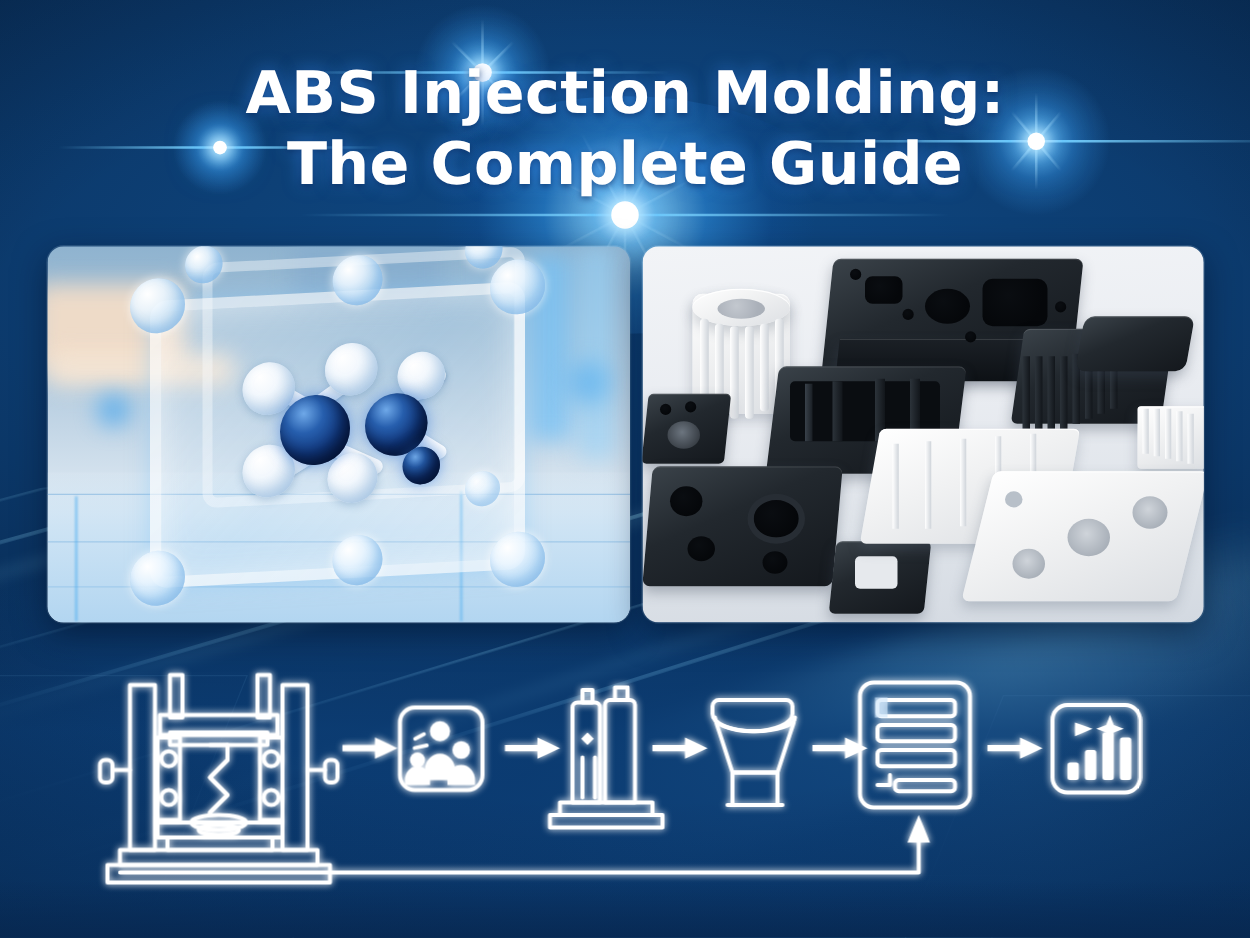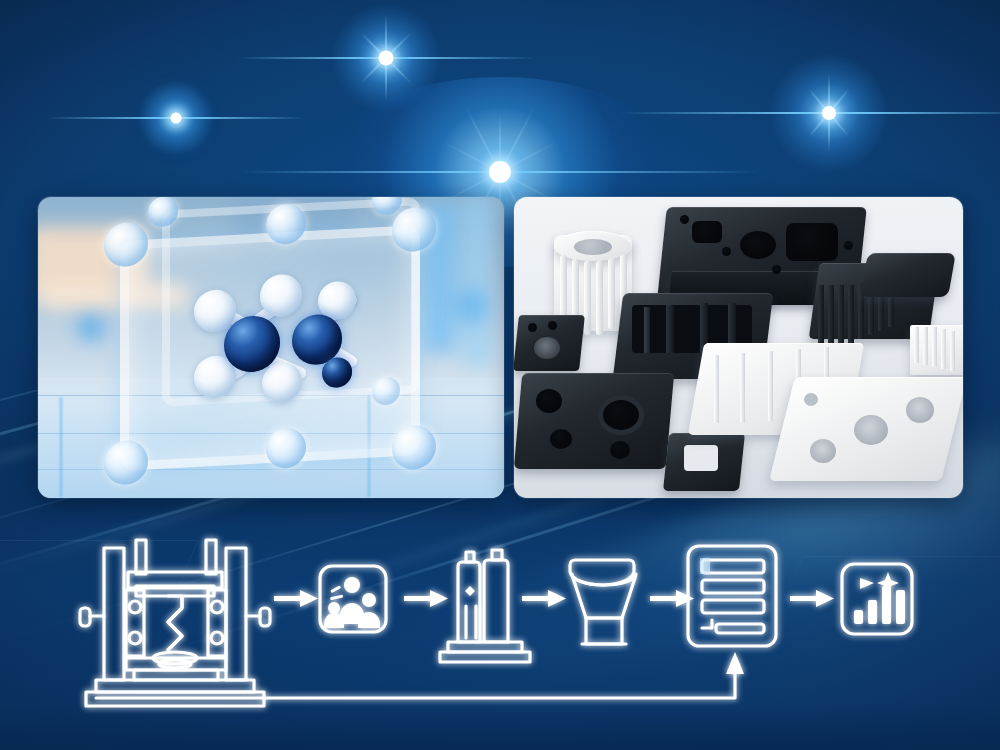--- a/index.html
+++ b/index.html
@@ -225,20 +225,24 @@
   <div class="flare" style="left:500px; top:172px;">
     <div class="hbar" style="width:520px; opacity:.9;"></div>
     <div class="ray" style="height:120px; transform:translate(-50%,-50%) rotate(0deg); opacity:.6;"></div>
     <div class="ray" style="height:150px; transform:translate(-50%,-50%) rotate(28deg); opacity:.5;"></div>
     <div class="ray" style="height:150px; transform:translate(-50%,-50%) rotate(-28deg); opacity:.5;"></div>
     <div class="ray" style="height:130px; transform:translate(-50%,-50%) rotate(62deg); opacity:.4;"></div>
     <div class="ray" style="height:130px; transform:translate(-50%,-50%) rotate(-62deg); opacity:.4;"></div>
     <div class="core" style="width:22px; height:22px;"></div>
   </div>
 
+  <div class="title-wrap">
+    <div class="title-line">ABS Injection Molding:</div>
+    <div class="title-line">The Complete Guide</div>
+  </div>
 
   <div class="photo photo-left">
     <div class="lab-bg"></div>
 
     <div class="lab-blur" style="left:-10px; top:30px; width:120px; height:70px; background:rgba(246,222,198,.9);"></div>
     <div class="lab-blur" style="left:0px; top:86px; width:150px; height:26px; background:rgba(250,232,212,.85);"></div>
     <div class="lab-blur" style="left:384px; top:6px; width:36px; height:150px; background:rgba(120,195,245,.75);"></div>
     <div class="lab-blur" style="left:424px; top:0px; width:30px; height:170px; background:rgba(150,210,248,.6);"></div>
     <div class="lab-blur" style="left:40px; top:118px; width:26px; height:26px; border-radius:50%; background:rgba(85,170,235,.85);"></div>
     <div class="lab-blur" style="left:416px; top:92px; width:34px; height:34px; border-radius:50%; background:rgba(95,180,240,.7);"></div>

